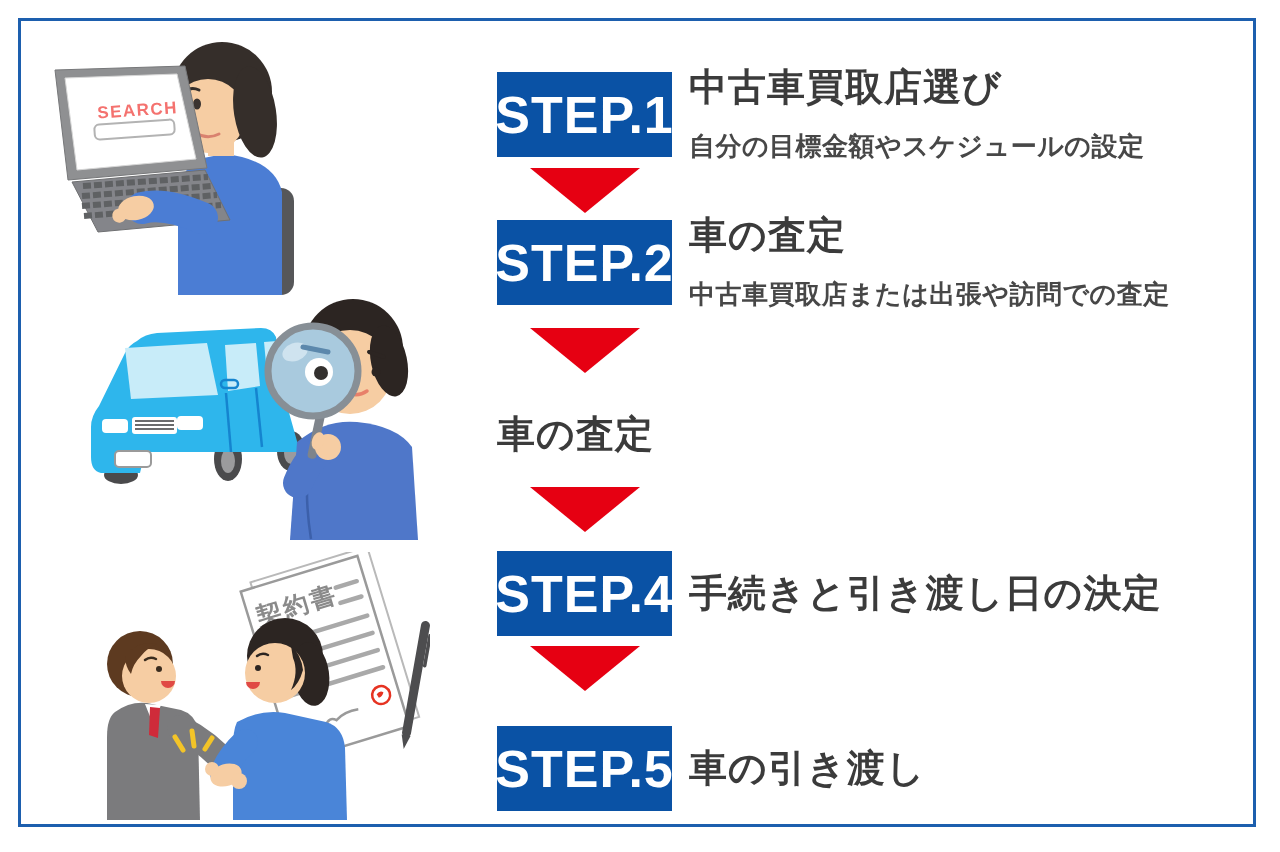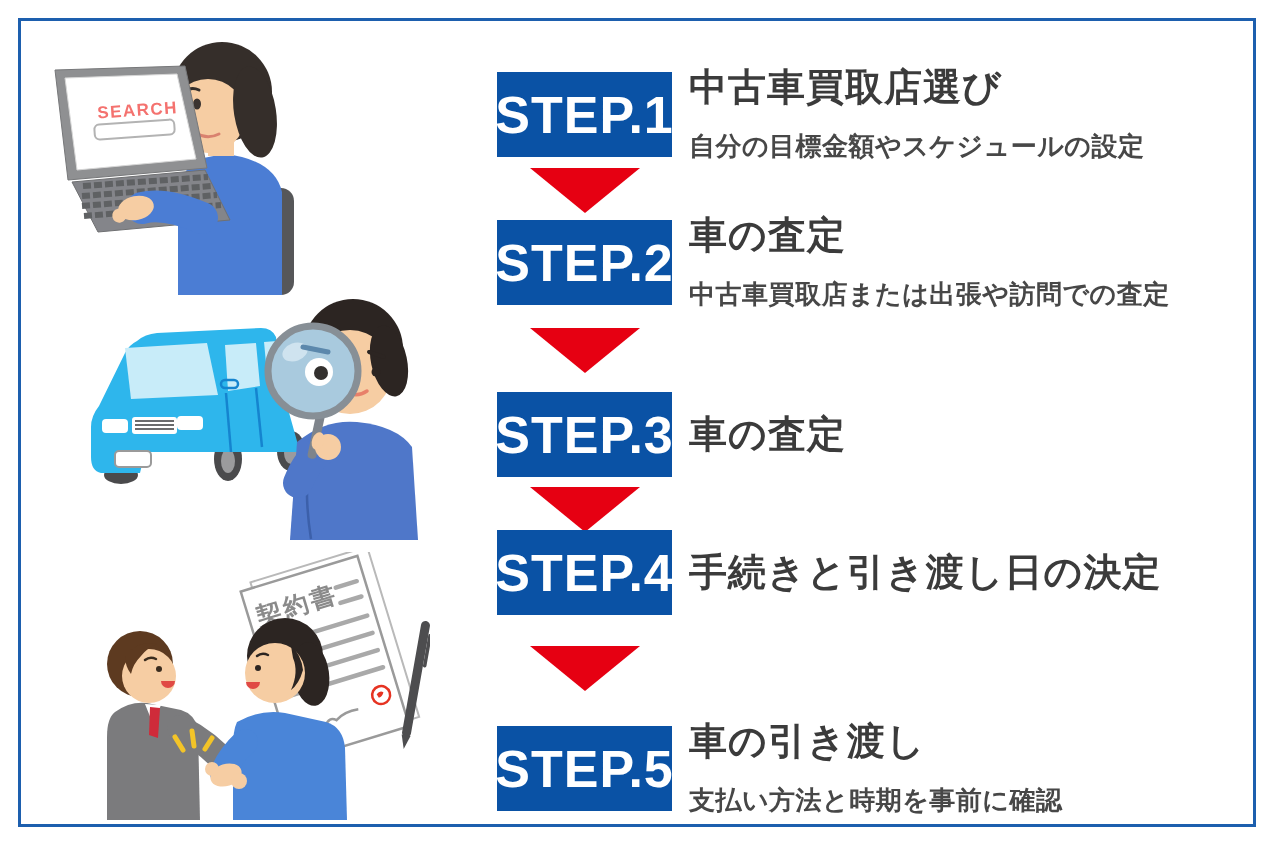--- a/index.html
+++ b/index.html
@@ -38,40 +38,38 @@
   <div class="step-row" style="top:220px">
     <div class="step-badge">STEP.2</div>
     <div class="step-texts">
       <div class="step-title">車の査定</div>
       <div class="step-sub">中古車買取店または出張や訪問での査定</div>
     </div>
   </div>
   <div class="down-arrow" style="top:328px"></div>
 
   <div class="step-row" style="top:392px">
-    <div class="step-badge">STEP.3</div>
     <div class="step-texts">
       <div class="step-title">車の査定</div>
     </div>
   </div>
   <div class="down-arrow" style="top:487px"></div>
 
-  <div class="step-row" style="top:530px">
+  <div class="step-row" style="top:551px">
     <div class="step-badge">STEP.4</div>
     <div class="step-texts">
       <div class="step-title">手続きと引き渡し日の決定</div>
     </div>
   </div>
   <div class="down-arrow" style="top:646px"></div>
 
   <div class="step-row" style="top:726px">
     <div class="step-badge">STEP.5</div>
     <div class="step-texts">
       <div class="step-title">車の引き渡し</div>
-      <div class="step-sub">支払い方法と時期を事前に確認</div>
     </div>
   </div>
 
   <svg class="illus" style="left:50px;top:40px" width="250" height="255" viewBox="0 0 250 255">
 
     <rect x="182" y="148" width="62" height="107" rx="13" fill="#565759"></rect>
 
     <g>
       <path d="M140,125 Q165,110 192,117 Q226,126 232,152 L232,255 L128,255 L128,172 Q128,140 140,125 Z" fill="#4b7dd4"></path>
       <rect x="158" y="100" width="26" height="16" fill="#f6cda3"></rect>

